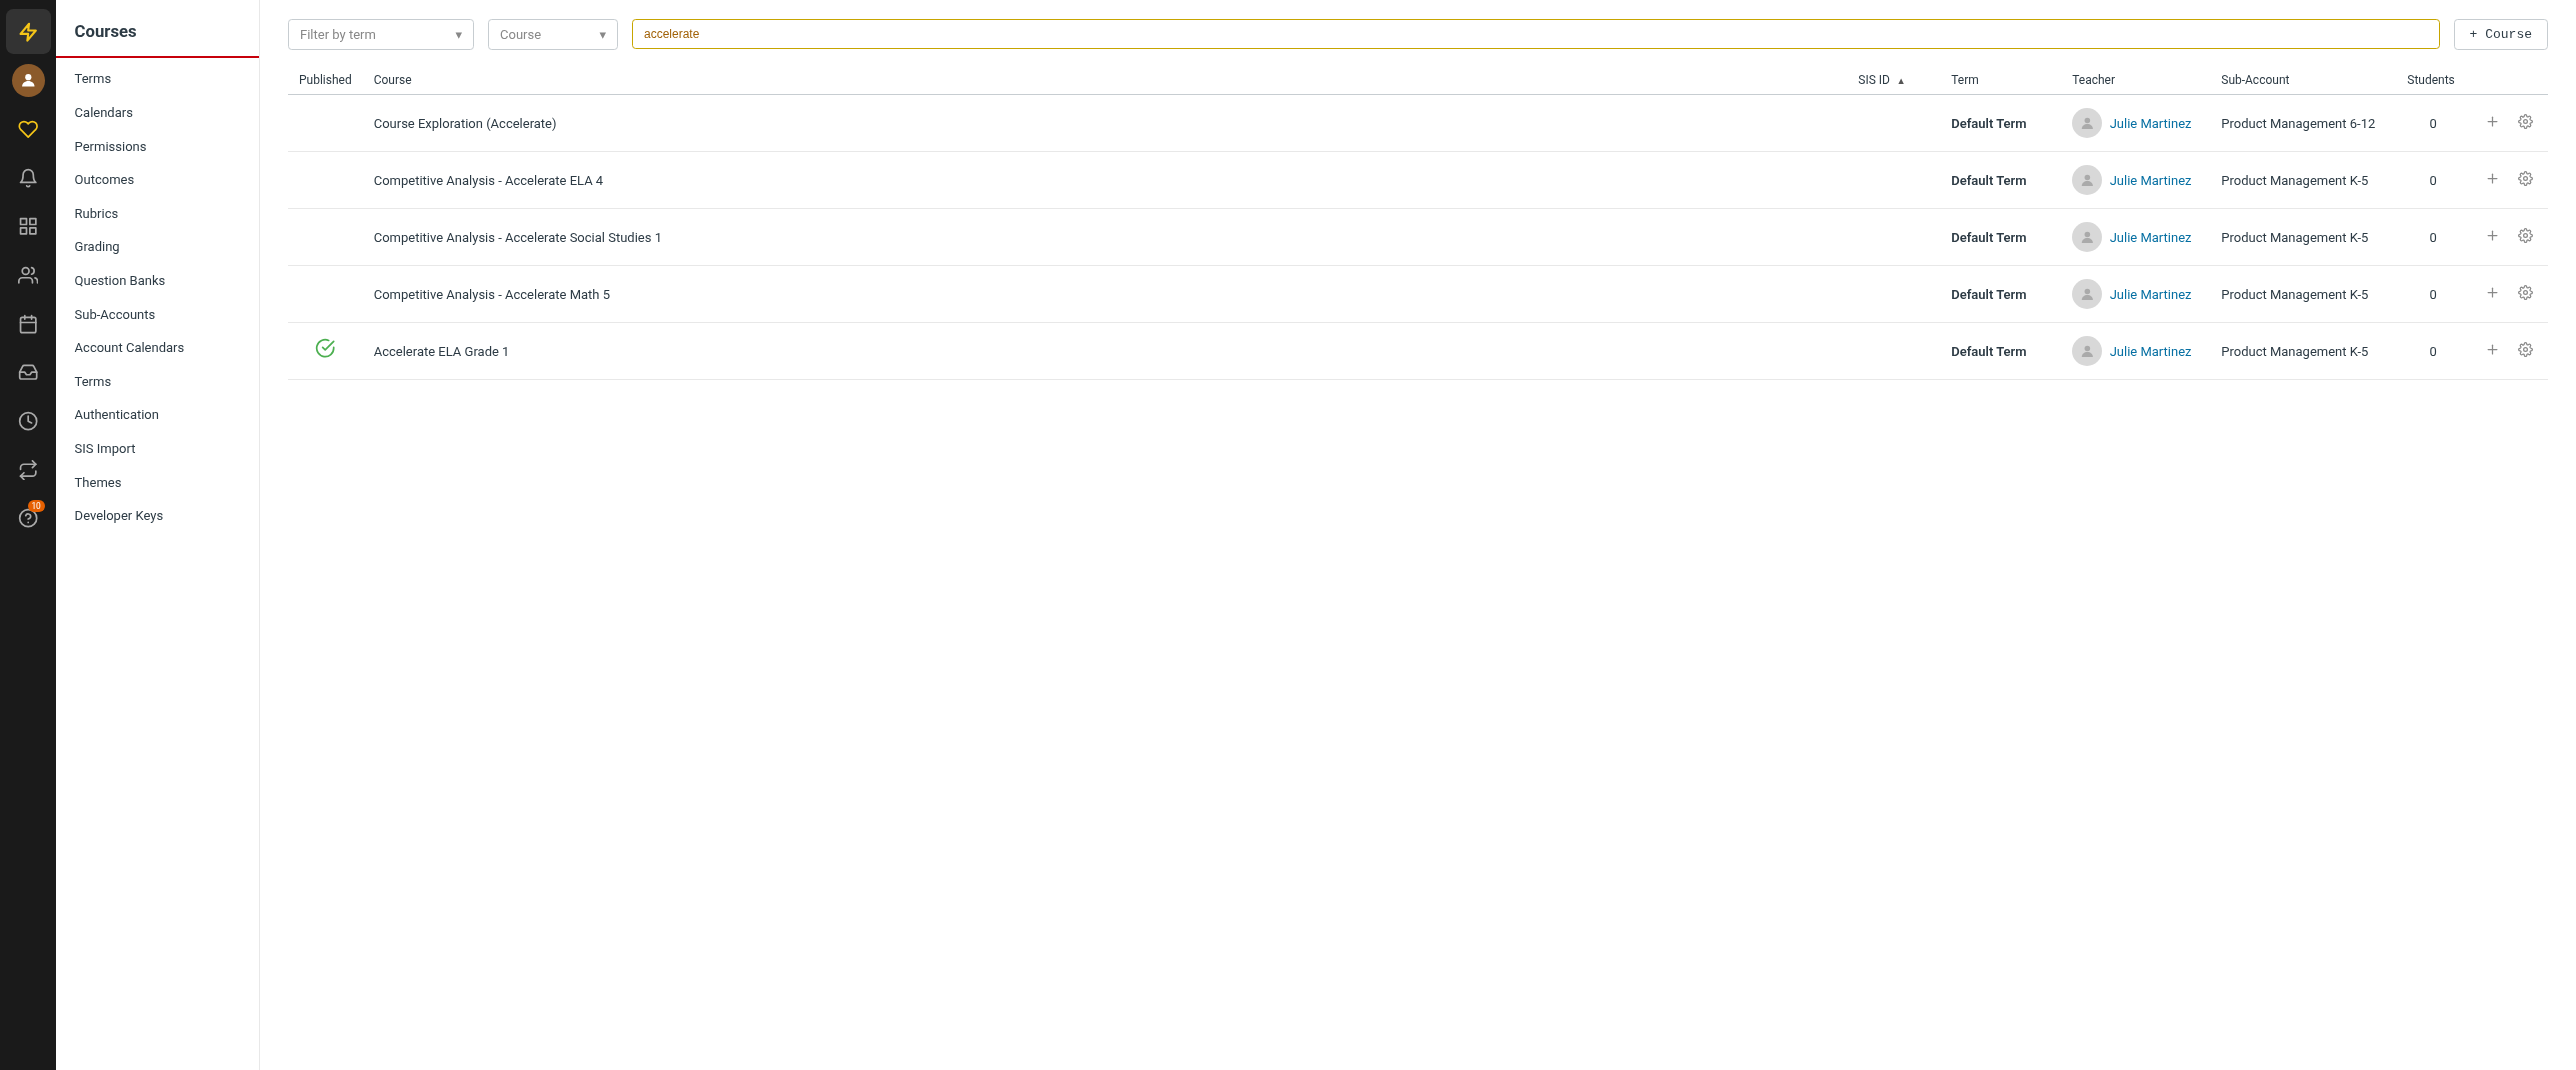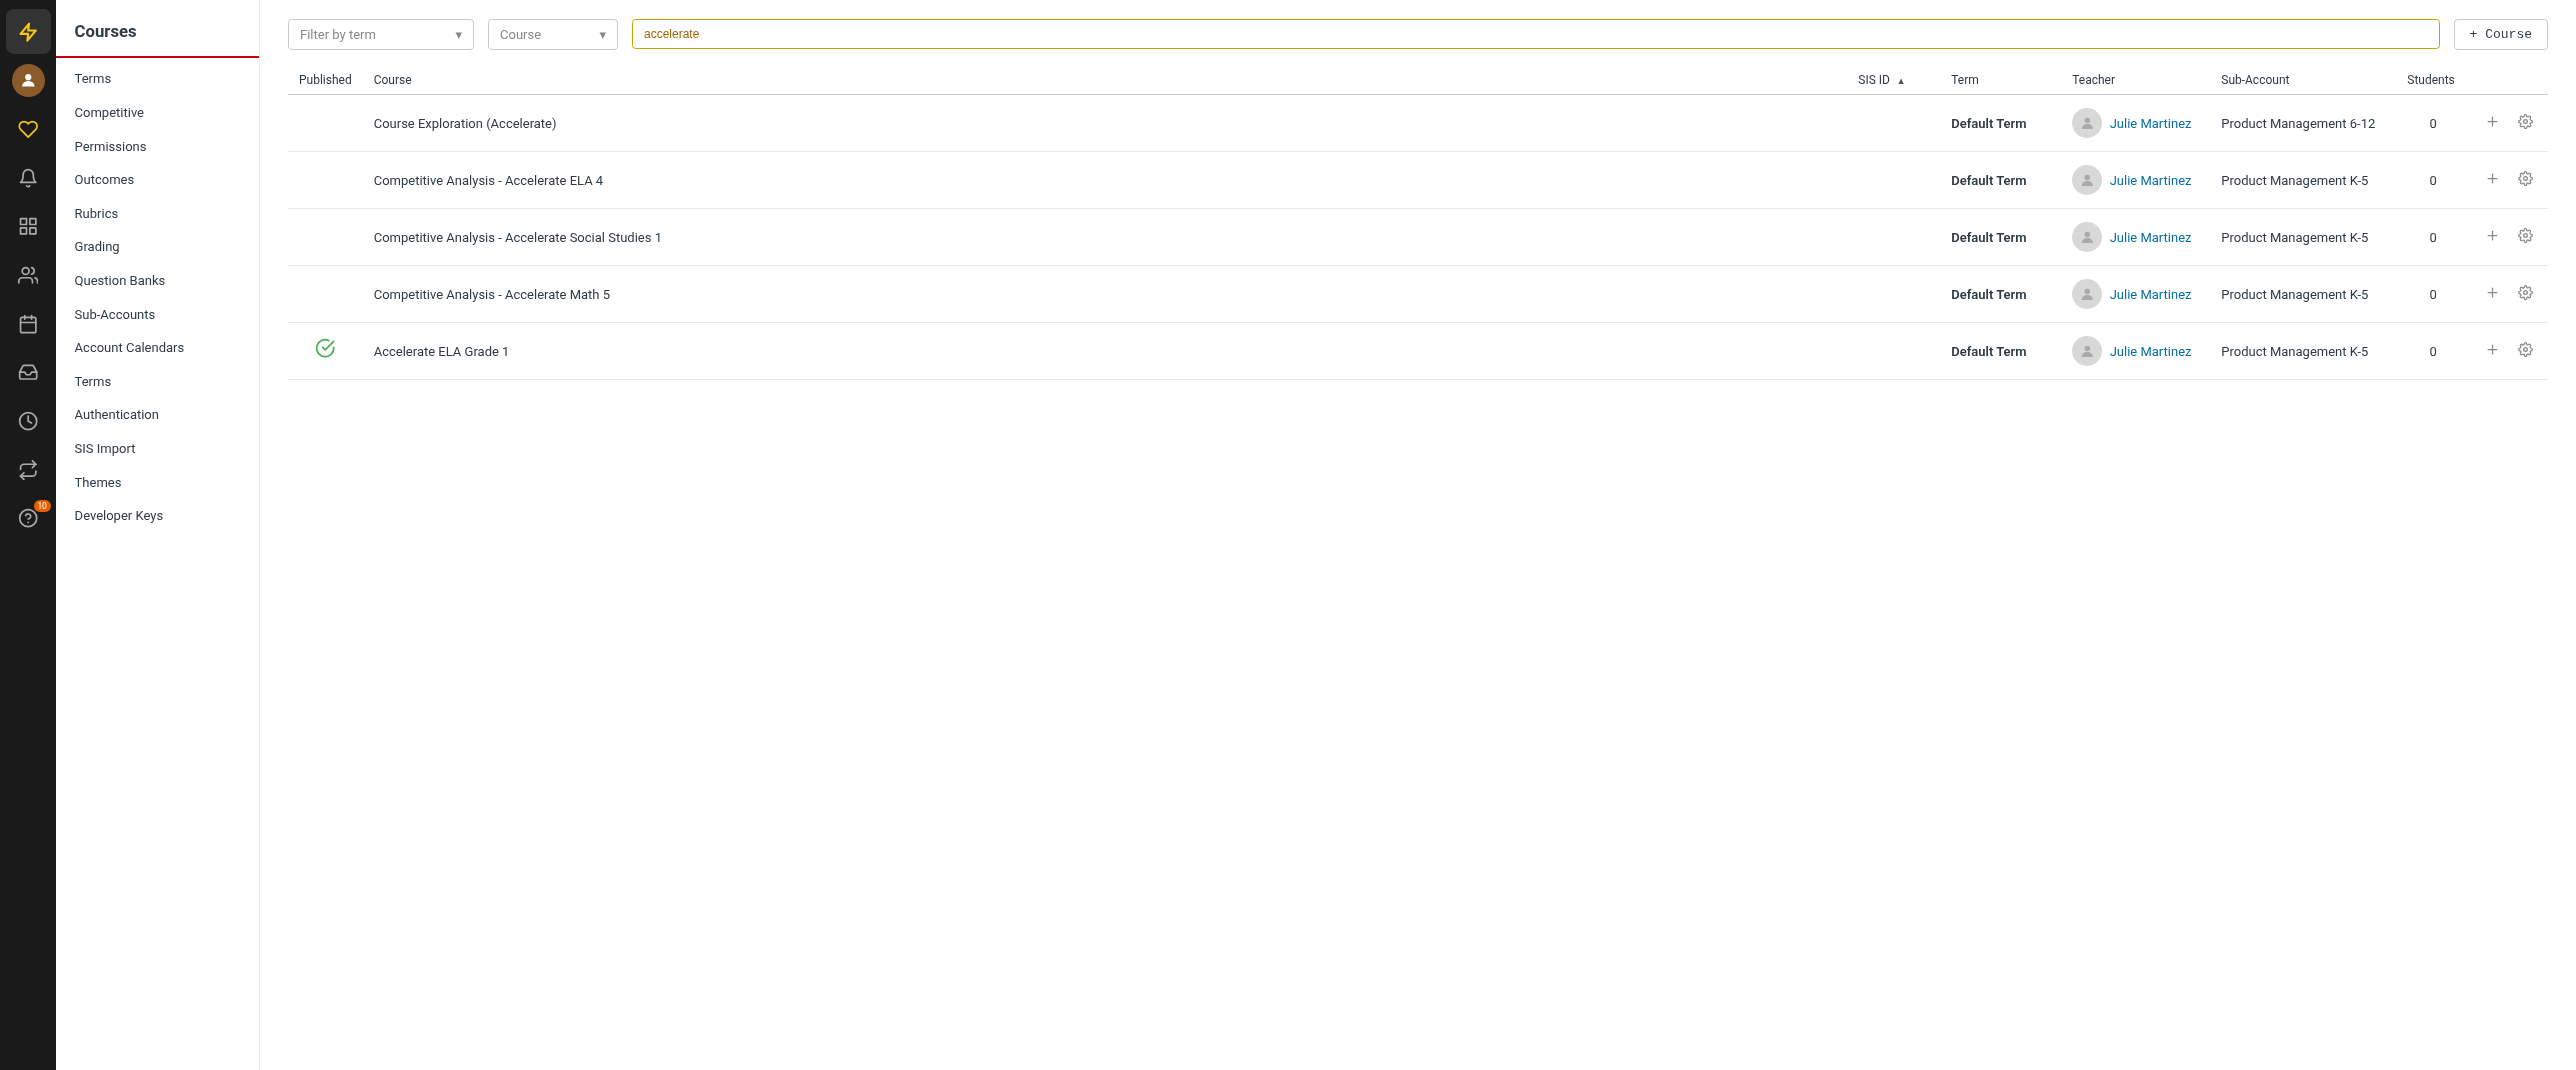--- a/index.html
+++ b/index.html
@@ -26,21 +26,21 @@
       color: #ccc;
       font-size: 18.6px;
       cursor: pointer;
       position: relative;
     }
     .icon-bar-item.active { background: #333; }
     .icon-bar-item.avatar-item { background: transparent; }
     .badge {
       position: absolute;
       top: 3.7px;
-      right: 0;
+      right: 6px;
       background: #e66000;
       color: #fff;
       font-size: 8.4px;
       font-weight: normal;
       border-radius: 9.3px;
       padding: 0.9px 3.7px;
       min-width: 15px;
       text-align: center;
     }
 
@@ -302,21 +302,21 @@
         <line x1="12" y1="17" x2="12.01" y2="17"></line>
     </svg>
     <span class="badge">10</span>
   </div>
 </div>
 
 <div class="sidebar">
   <div class="sidebar-title">Courses</div>
   <div id="sidebar-items-container">
       <div class="sidebar-item">Terms</div>
-      <div class="sidebar-item">Competitive</div>
+      <div class="sidebar-item">Calendars</div>
       <div class="sidebar-item">Permissions</div>
       <div class="sidebar-item">Outcomes</div>
       <div class="sidebar-item">Rubrics</div>
       <div class="sidebar-item">Grading</div>
       <div class="sidebar-item">Question Banks</div>
       <div class="sidebar-item">Sub-Accounts</div>
       <div class="sidebar-item">Account Calendars</div>
       <div class="sidebar-item">Terms</div>
       <div class="sidebar-item">Authentication</div>
       <div class="sidebar-item">SIS Import</div>

